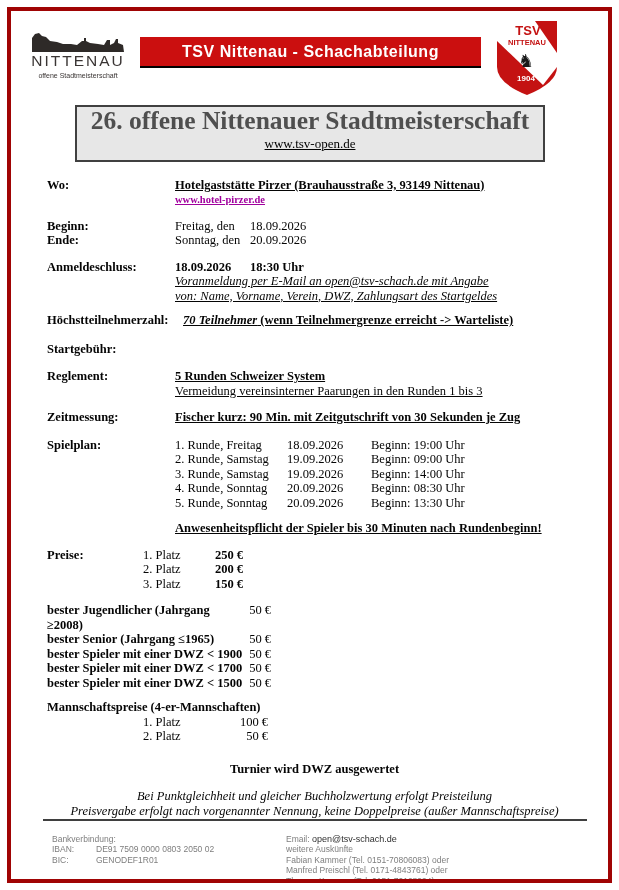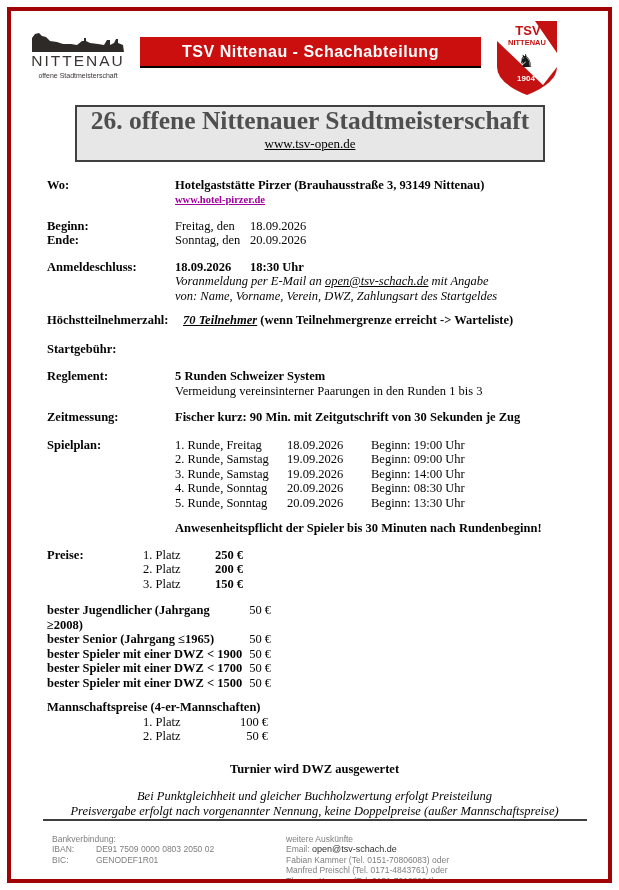--- a/index.html
+++ b/index.html
@@ -17,21 +17,21 @@
   .shield{position:absolute;left:484px;top:8px;}
   .titlebox{position:absolute;left:64px;top:94px;width:466px;height:53px;background:#e7e7e7;border:2px solid #404040;
             display:flex;flex-direction:column;align-items:center;justify-content:flex-start;}
   .titlebox .bigtitle{font-size:25.5px;font-weight:bold;color:#4f4f4f;line-height:27px;white-space:nowrap;}
   .titlebox .titlelink{font-size:13px;color:#000;text-decoration:underline;margin-top:2px;}
 
   
   .body{position:absolute;left:36px;top:0;width:535px;font-size:12.5px;color:#050505;line-height:14.5px;}
   .row{display:flex;}
   .lbl{width:128px;font-weight:bold;flex:none;}
-  .val{flex:1;}
+  .val{flex:1;text-decoration:underline;}
   b,.b{font-weight:bold;}
   .it{font-style:italic;}
   .u{text-decoration:underline;}
   .hotellink{font-size:10.5px;font-weight:bold;color:#a0009d;text-decoration:underline;line-height:13px;}
   .daycol{width:75px;flex:none;}
   .sp-round{width:112px;flex:none;}
   .sp-date{width:84px;flex:none;}
   .indent96{width:96px;flex:none;}
   .platz{width:64px;flex:none;}
   .amt1{width:36px;flex:none;text-align:right;font-weight:bold;}
@@ -241,22 +241,22 @@
         <div class="fl-row">
           <span class="fl-lab">IBAN:</span>
           <span>DE91 7509 0000 0803 2050 02</span>
         </div>
         <div class="fl-row">
           <span class="fl-lab">BIC:</span>
           <span>GENODEF1R01</span>
         </div>
       </div>
       <div class="fright">
+        <div><span>Email: </span><span class="dk">open@tsv-schach.de</span></div>
         <div>weitere Auskünfte</div>
-        <div><span>Email: </span><span class="dk">open@tsv-schach.de</span></div>
         <div>Fabian Kammer (Tel. 0151-70806083) oder</div>
         <div>Manfred Preischl (Tel. 0171-4843761) oder</div>
         <div>Thomas Kammer (Tel. 0151-70128994)</div>
         <div><span>Internet und Voranmeldung: </span><span class="dk">www.tsv-open.de</span></div>
       </div>
     </div>
 
   </div>
 </div>
 

